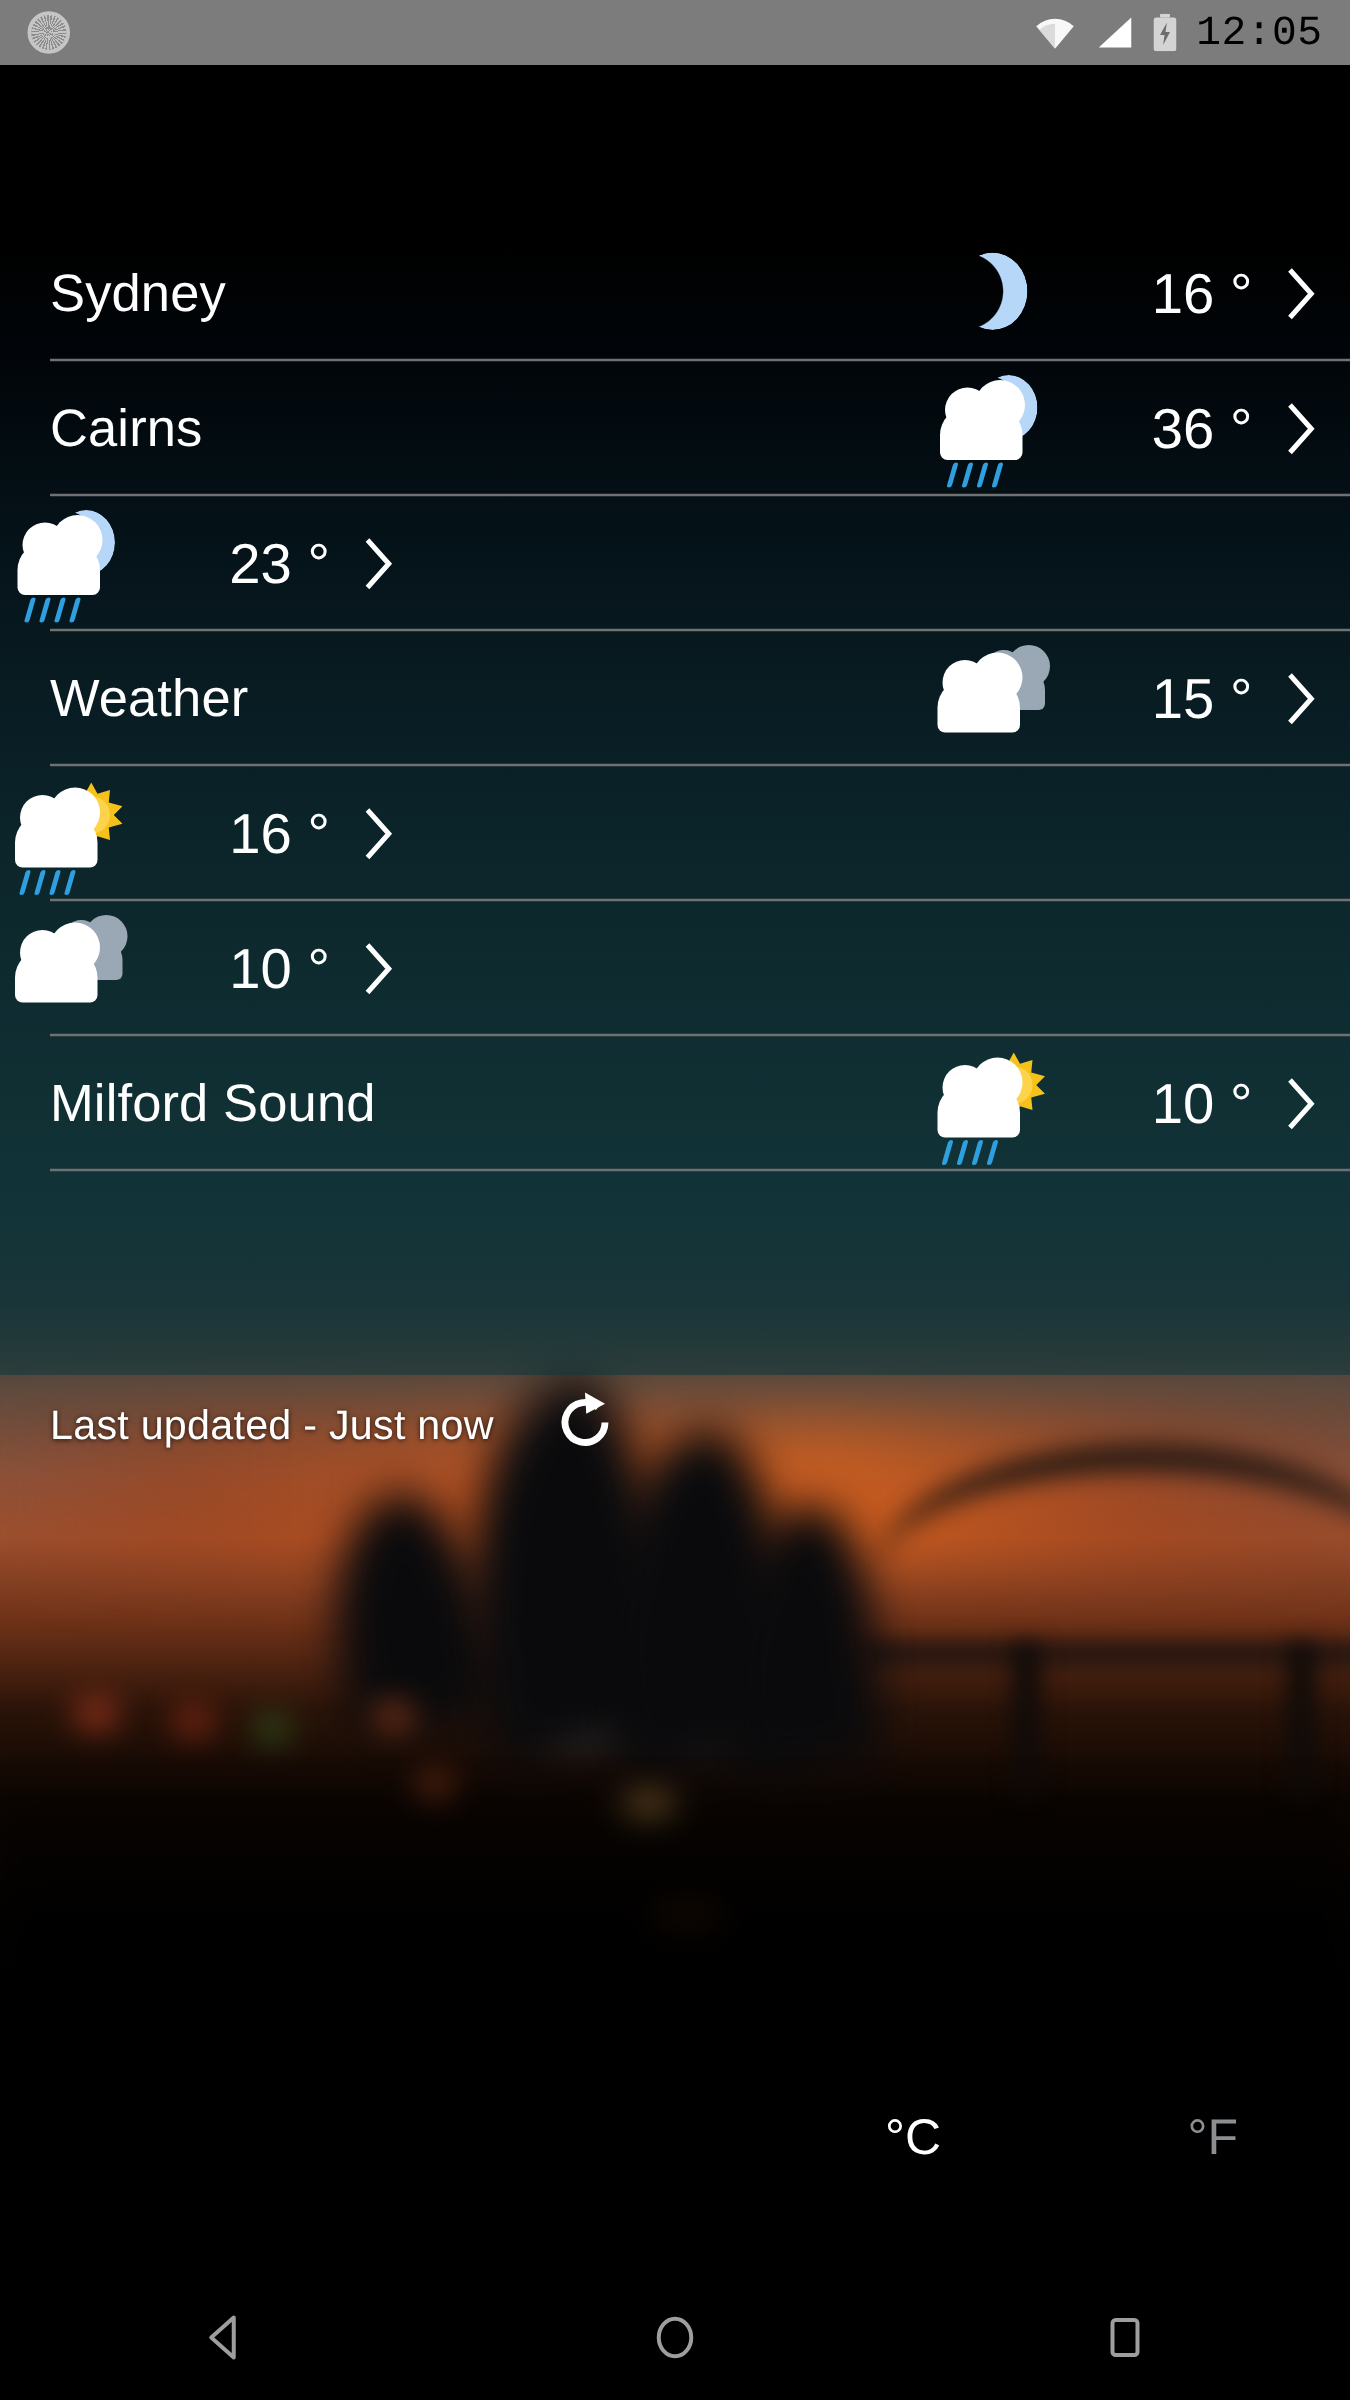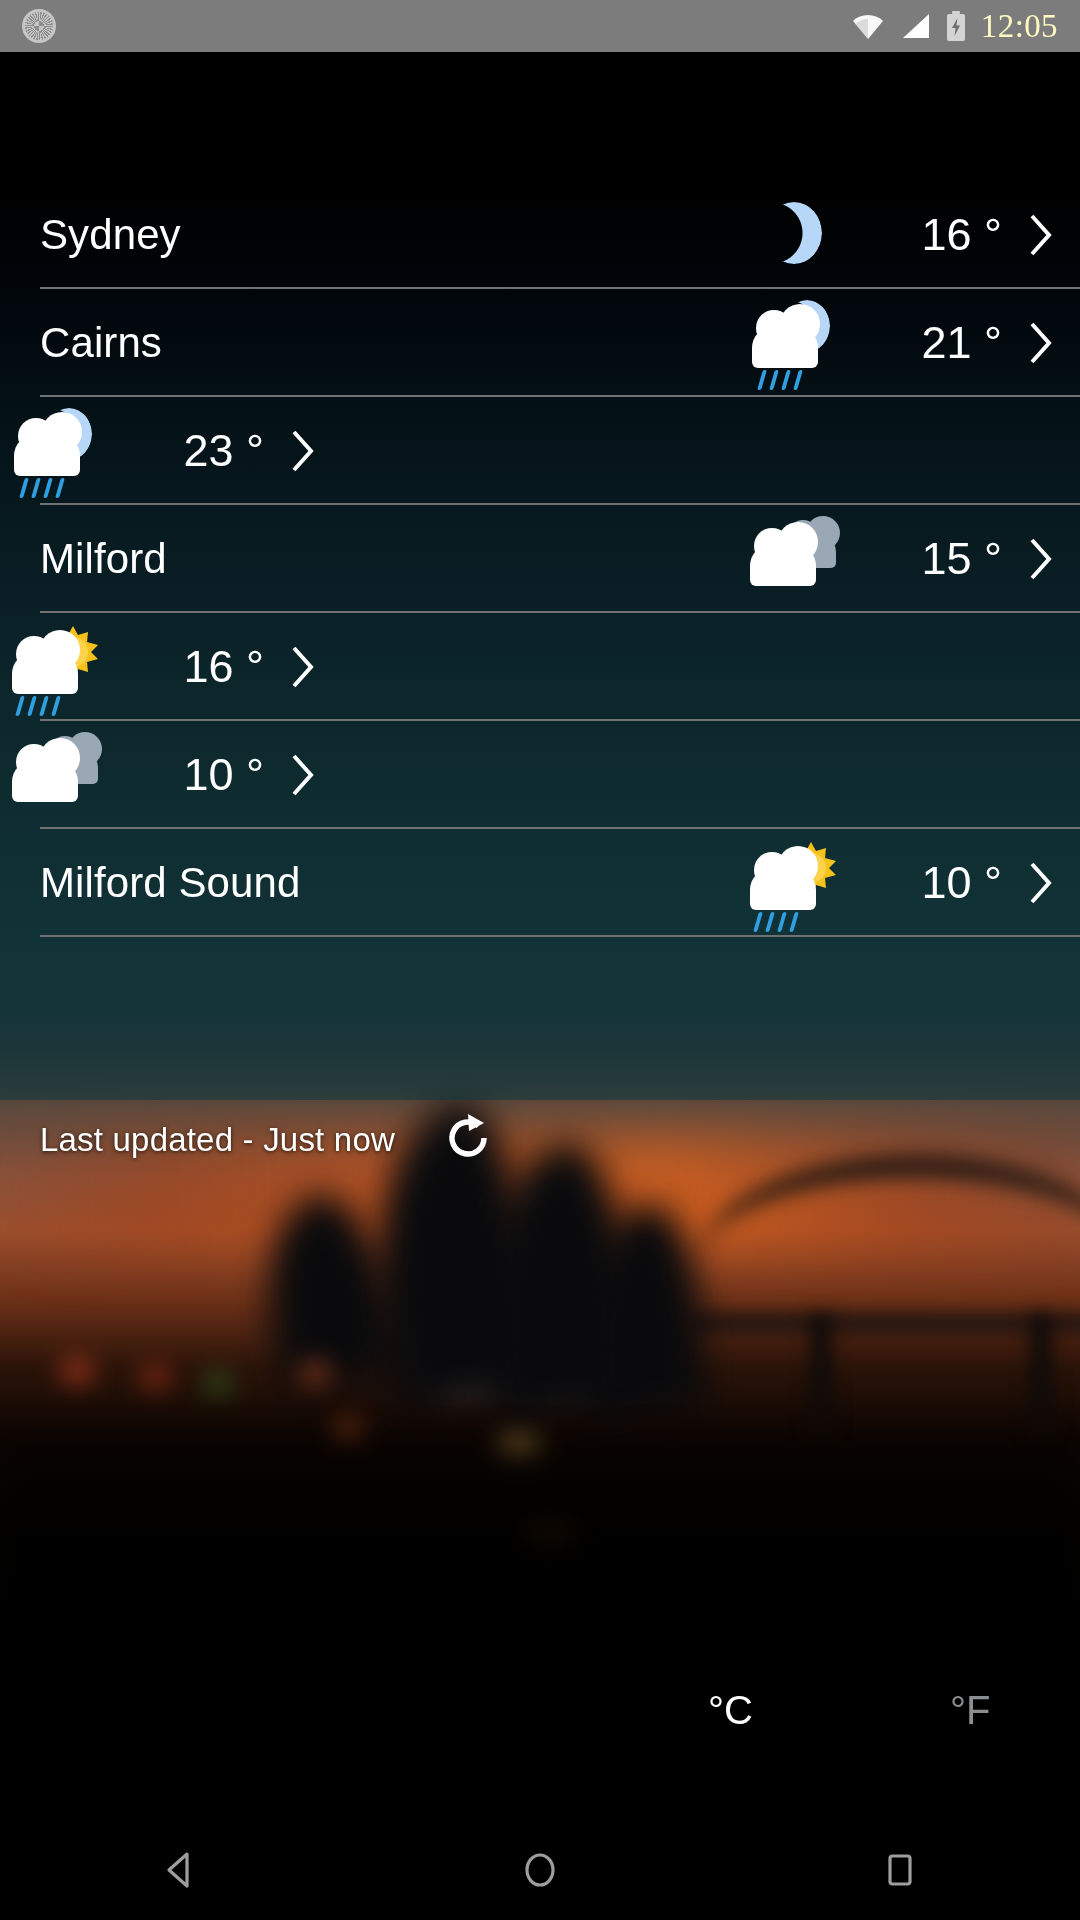--- a/index.html
+++ b/index.html
@@ -28,23 +28,23 @@
   .sb-left{ display:flex; align-items:center; gap:10px; flex:1; }
   .sb-right{ display:flex; align-items:center; gap:14px; }
   .sb-spinner{
     width:34px; height:34px; border-radius:50%;
     border:3px solid #c9c9c9;
     background:
       repeating-conic-gradient(from 0deg, #c9c9c9 0deg 6deg, #8d8d8d 6deg 12deg);
     opacity:.95;
   }
   .sb-time{
-    color:#fef9c3; font-size:33px; font-weight:400;
+    color:#000000; font-size:33px; font-weight:400;
     letter-spacing:.4px; line-height:1;
-    font-family:Liberation Serif, serif;
+    font-family:Liberation Mono, monospace;
   }
   .ico-wifi{ width:34px; height:26px; position:relative; }
   .ico-wifi svg, .ico-signal svg, .ico-batt svg{ display:block; }
 
   
   .appbar{
     position:absolute; top:52px; left:0;
     width:1080px; height:143px;
     background:#ffffff;
     display:flex; align-items:center;
@@ -409,21 +409,21 @@
       <span class="wicon">
         <span class="moon small" style="right:18px;top:0;"></span>
         <span class="cloud-white" style="left:14px;top:26px;"></span>
         <span class="rain">
             <i></i>
             <i></i>
             <i></i>
             <i></i>
           </span>
       </span>
-      <span class="temp">21 °</span>
+      <span class="temp">36 °</span>
       <span class="chev">
         <svg width="26" height="44" viewBox="0 0 26 44">
             <path d="M4 3 L21 22 L4 41" stroke="#ffffff" stroke-width="4" fill="none"></path>
           </svg>
       </span>
       <span class="divider"></span>
     </div>
 
 
     <div class="wrow">
@@ -440,21 +440,21 @@
       <span class="temp">23 °</span>
       <span class="chev">
         <svg width="26" height="44" viewBox="0 0 26 44">
             <path d="M4 3 L21 22 L4 41" stroke="#ffffff" stroke-width="4" fill="none"></path>
           </svg>
       </span>
       <span class="divider"></span>
     </div>
 
     <div class="wrow">
-      <span class="city">Milford</span>
+      <span class="city">Weather</span>
       <span class="wicon">
         <span class="cloud-gray" style="left:46px;top:18px;"></span>
         <span class="cloud-white" style="left:12px;top:28px;"></span>
       </span>
       <span class="temp">15 °</span>
       <span class="chev">
         <svg width="26" height="44" viewBox="0 0 26 44">
             <path d="M4 3 L21 22 L4 41" stroke="#ffffff" stroke-width="4" fill="none"></path>
           </svg>
       </span>

